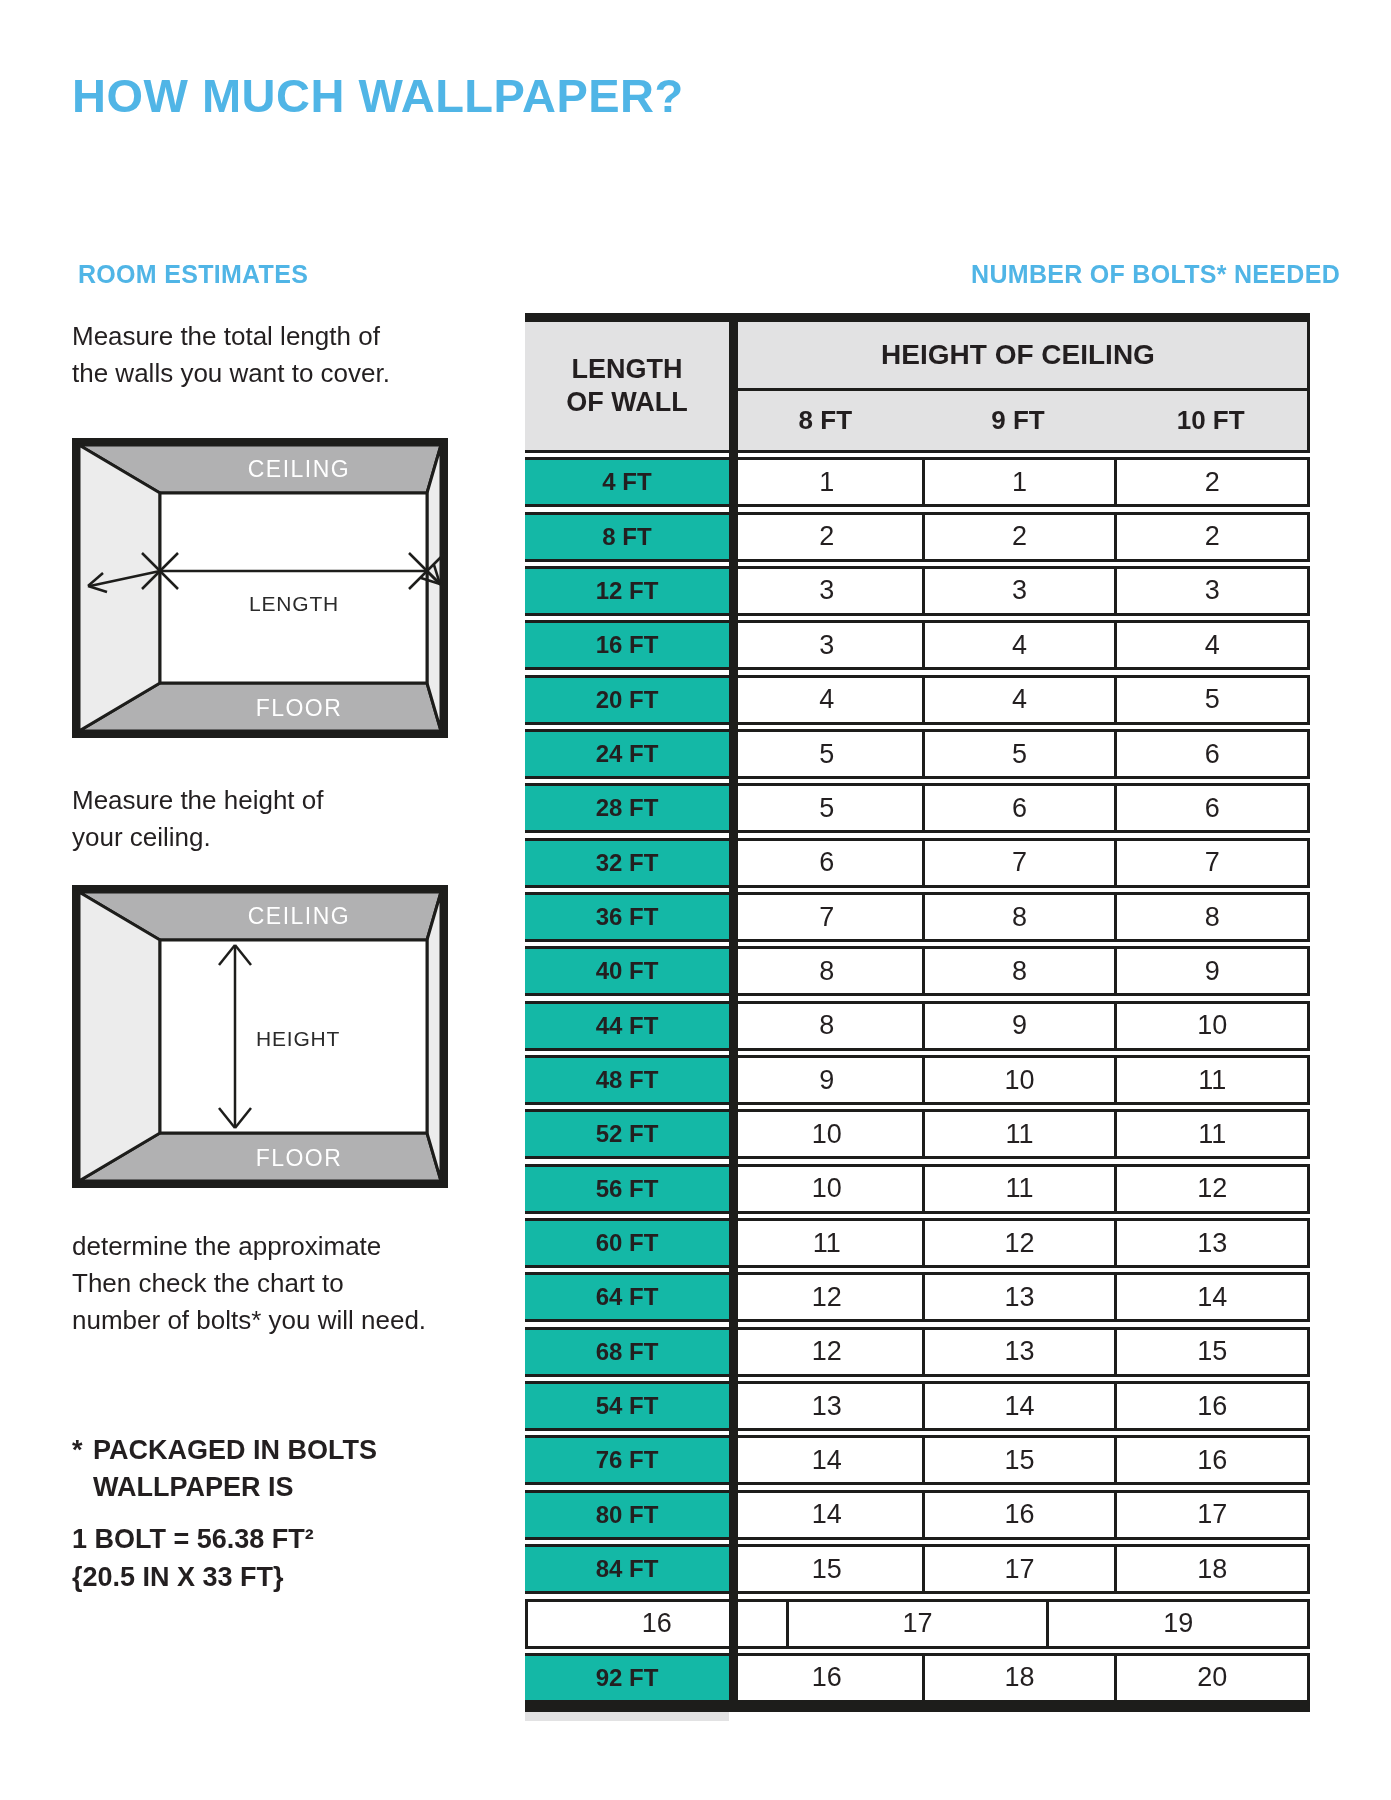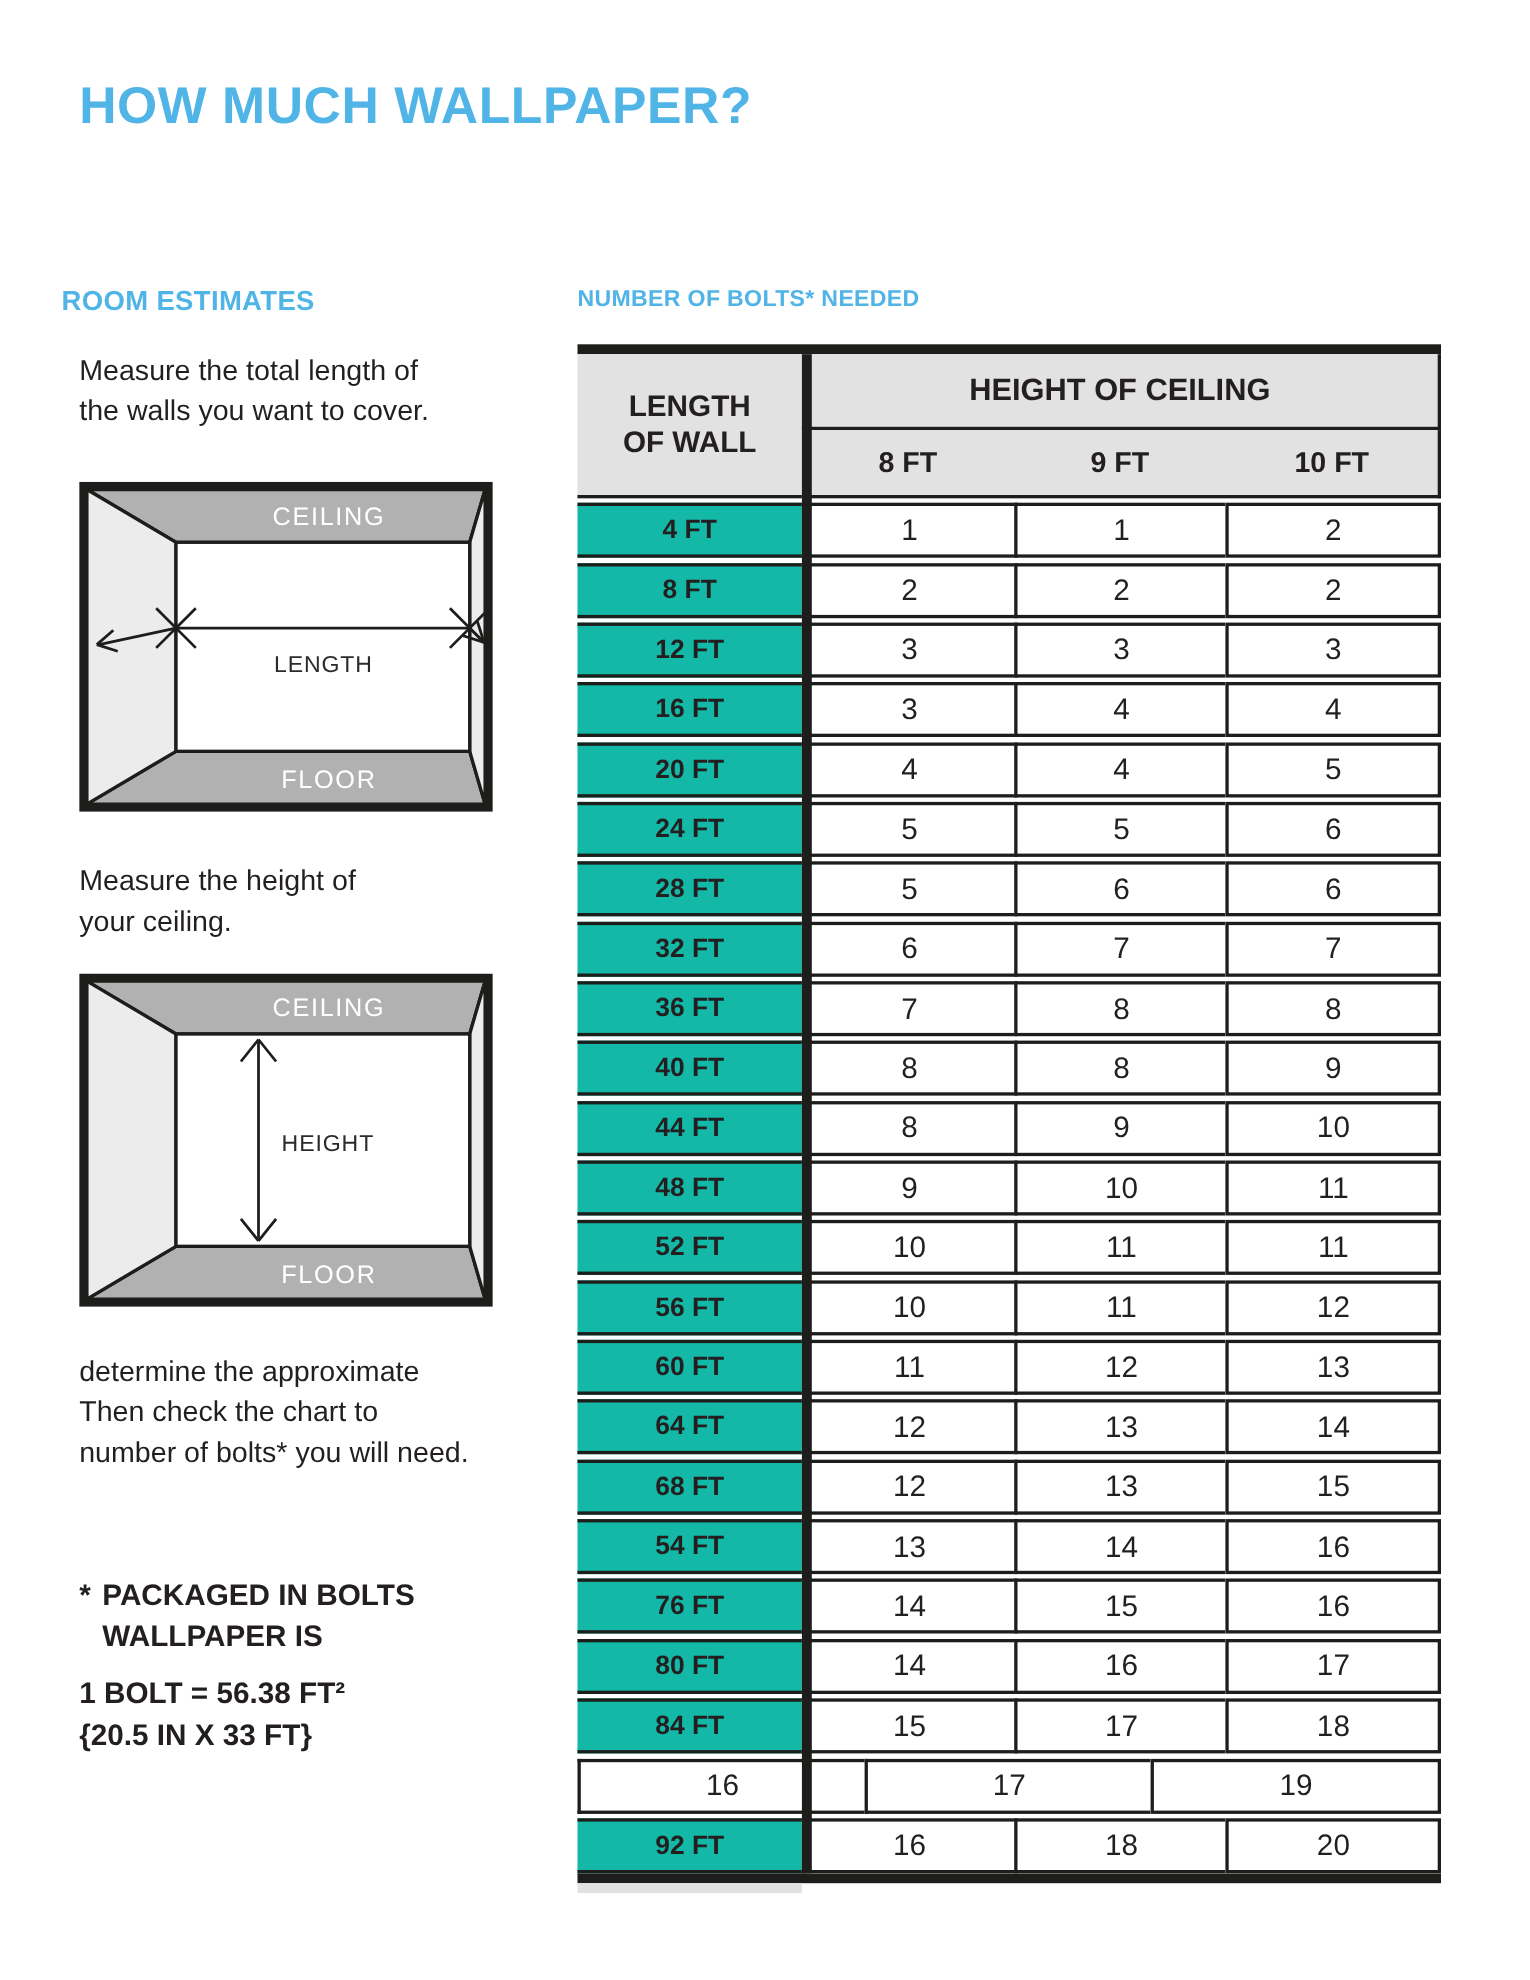--- a/index.html
+++ b/index.html
@@ -13,21 +13,21 @@
     overflow: hidden;
   }
   .abs { position: absolute; }
 
   .title {
     left: 72px; top: 68px;
     font-size: 47px; font-weight: bold; color: #50B5E6;
     letter-spacing: 0.5px; white-space: nowrap;
   }
   .sec-heading {
-    left: 56px; top: 260px;
+    left: 78px; top: 260px;
     font-size: 25px; font-weight: bold; color: #50B5E6;
     letter-spacing: 0.3px; white-space: nowrap;
   }
   .body-text { font-size: 26px; line-height: 37px; color: #231f20; white-space: nowrap; }
   .p1 { left: 72px; top: 318px; }
   .p2 { left: 72px; top: 782px; }
   .p3 { left: 72px; top: 1228px; }
 
   .diagram1 { left: 72px; top: 438px; }
   .diagram2 { left: 72px; top: 885px; }
@@ -39,23 +39,23 @@
     display: flex; white-space: nowrap;
   }
   .footnote .marker { width: 21px; }
   .bolt-info {
     left: 72px; top: 1520px;
     font-size: 27px; font-weight: bold; line-height: 38px;
     white-space: nowrap;
   }
 
   .table-heading {
-    left: 525px; top: 260px; width: 785px;
-    text-align: left;
-    font-size: 21px; font-weight: bold; color: #50B5E6;
+    left: 555px; top: 260px; width: 785px;
+    text-align: right;
+    font-size: 25px; font-weight: bold; color: #50B5E6;
     letter-spacing: 0.3px;
   }
 
   .bolts-table {
     left: 525px; top: 313px; width: 785px;
     border-top: 9px solid #1d1d1b;
     border-bottom: 9px solid #1d1d1b;
   }
   .vbar {
     position: absolute; left: 204px; top: 0; bottom: 0;

